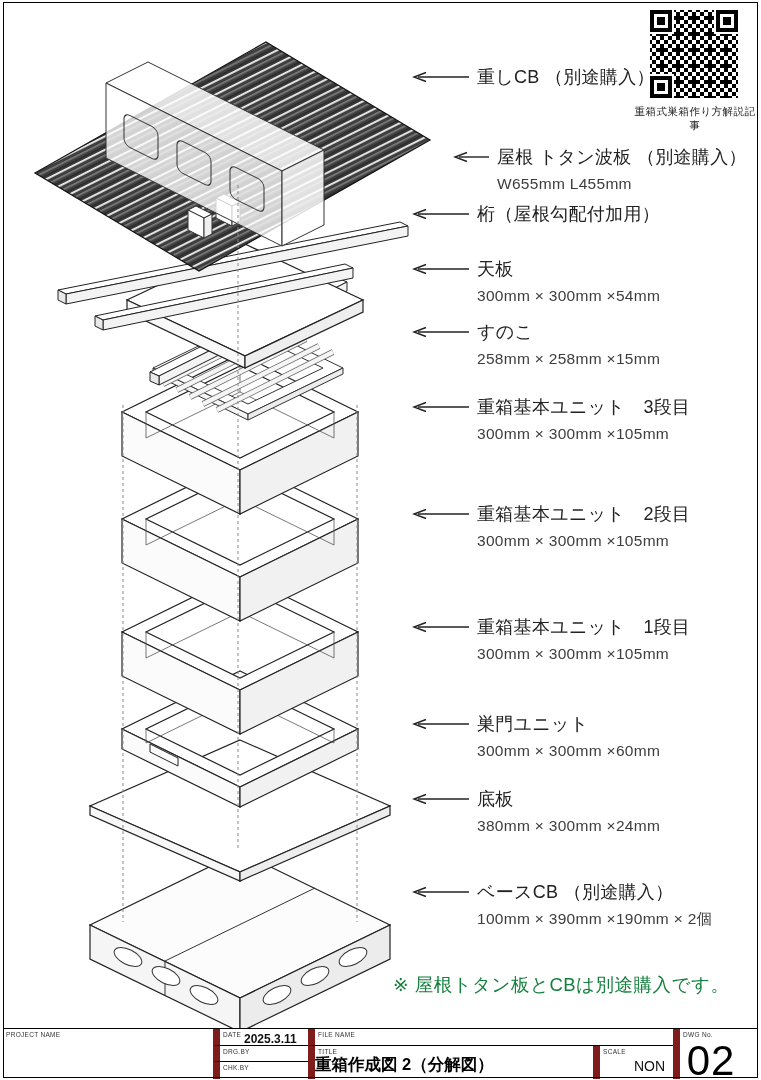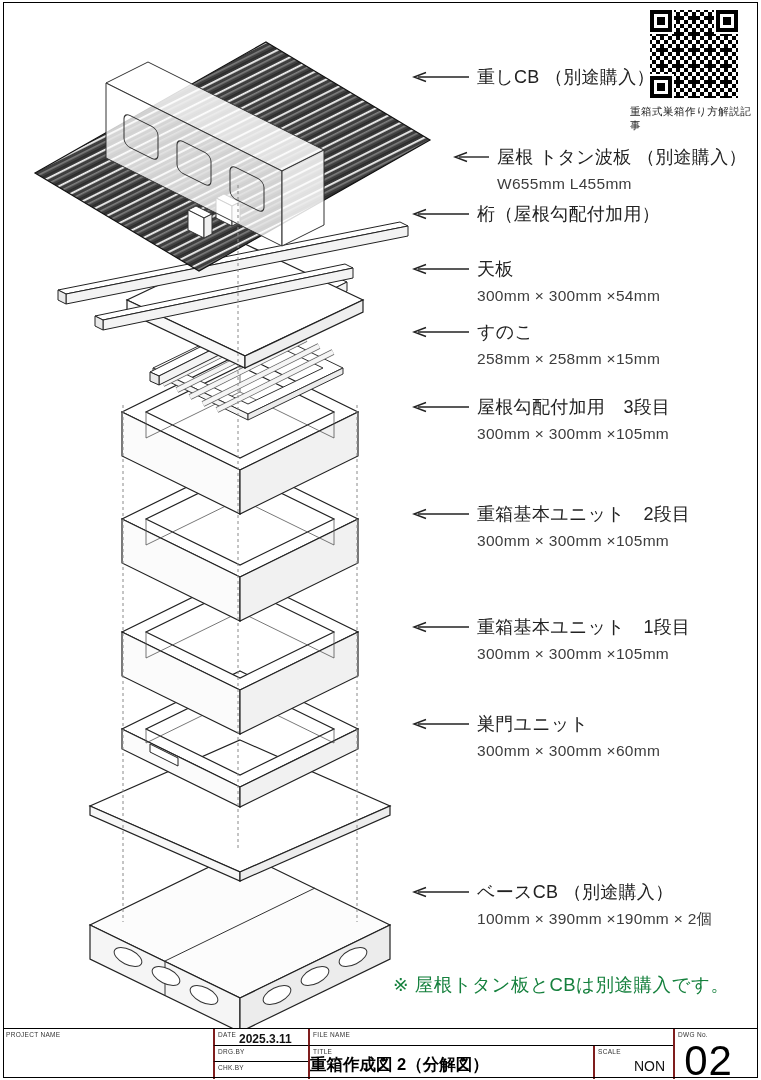--- a/index.html
+++ b/index.html
@@ -9,28 +9,28 @@
   
   #diag{position:absolute;left:0;top:0;}
   
   .lbl{position:absolute;left:477px;width:280px;}
   .lbl .nm{font-size:18px;line-height:20px;color:#222;letter-spacing:.3px;}
   .lbl .dm{font-size:15.5px;line-height:27px;color:#3d3d3d;margin-top:3px;white-space:pre-line;letter-spacing:.3px;}
   .arrow{position:absolute;left:-65px;top:3px;width:58px;height:14px;}
   .arrow.sa{left:-44px;width:37px;}
   
   #qrbox{position:absolute;left:648px;top:8px;width:92px;height:92px;}
-  #qrcap{position:absolute;left:630px;top:105px;width:130px;font-size:10.5px;color:#222;letter-spacing:.5px;}
+  #qrcap{position:absolute;left:630px;top:105px;width:130px;text-align:center;font-size:10.5px;color:#222;letter-spacing:.5px;}
   
   #note{position:absolute;left:393px;top:972px;width:360px;font-size:18.5px;font-weight:500;color:#15803d;letter-spacing:.5px;}
   
   .tb{position:absolute;left:3px;right:3px;top:1028px;height:50px;border-top:1.5px solid #000;background:#fff;}
   .tb .cell{position:absolute;box-sizing:border-box;}
   .tb .cap{position:absolute;left:3px;top:1.5px;font-size:6.5px;color:#333;letter-spacing:.3px;}
-  .bl{border-left:2px solid #7f1d1d;} .bb{border-bottom:1px solid #000;}
+  .bl{border-left:7px solid #7f1d1d;} .bb{border-bottom:1px solid #000;}
   .c-project{left:0;top:0;width:210px;height:50px;}
   .c-project .val{position:absolute;left:0;right:0;top:14px;text-align:center;font-size:17px;color:#111;margin-top:44px;}
   .c-date{left:210px;top:0;width:95px;height:17px;}
   .c-date .val{position:absolute;left:24px;top:3px;font-size:12px;font-weight:600;color:#111;}
   .c-drg{left:210px;top:17px;width:95px;height:16px;}
   .c-chk{left:210px;top:33px;width:95px;height:17px;}
   .c-file{left:305px;top:0;width:365px;height:17px;}
   .c-title{left:305px;top:17px;width:285px;height:33px;}
   .c-title .val{position:absolute;left:0;right:0;top:8px;text-align:left;font-size:16.5px;font-weight:600;color:#000;}
   .c-scale{left:590px;top:17px;width:80px;height:33px;}
@@ -227,21 +227,21 @@
           <path d="M14,2.5 L2,7 L14,11.5" fill="none" stroke="#222" stroke-width="1.4"></path>
         </svg></span>
     <div class="nm">すのこ</div>
     <div class="dm">258mm × 258mm ×15mm</div>
   </div>
   <div class="lbl" style="top:397px">
     <span class="arrow"><svg width="58" height="14">
           <line x1="6" y1="7" x2="57" y2="7" stroke="#222" stroke-width="1.4"></line>
           <path d="M14,2.5 L2,7 L14,11.5" fill="none" stroke="#222" stroke-width="1.4"></path>
         </svg></span>
-    <div class="nm">屋根勾配付加用　3段目</div>
+    <div class="nm">重箱基本ユニット　3段目</div>
     <div class="dm">300mm × 300mm ×105mm</div>
   </div>
   <div class="lbl" style="top:504px">
     <span class="arrow"><svg width="58" height="14">
           <line x1="6" y1="7" x2="57" y2="7" stroke="#222" stroke-width="1.4"></line>
           <path d="M14,2.5 L2,7 L14,11.5" fill="none" stroke="#222" stroke-width="1.4"></path>
         </svg></span>
     <div class="nm">重箱基本ユニット　2段目</div>
     <div class="dm">300mm × 300mm ×105mm</div>
   </div>
@@ -253,20 +253,28 @@
     <div class="nm">重箱基本ユニット　1段目</div>
     <div class="dm">300mm × 300mm ×105mm</div>
   </div>
   <div class="lbl" style="top:714px">
     <span class="arrow"><svg width="58" height="14">
           <line x1="6" y1="7" x2="57" y2="7" stroke="#222" stroke-width="1.4"></line>
           <path d="M14,2.5 L2,7 L14,11.5" fill="none" stroke="#222" stroke-width="1.4"></path>
         </svg></span>
     <div class="nm">巣門ユニット</div>
     <div class="dm">300mm × 300mm ×60mm</div>
+  </div>
+  <div class="lbl" style="top:789px">
+    <span class="arrow"><svg width="58" height="14">
+          <line x1="6" y1="7" x2="57" y2="7" stroke="#222" stroke-width="1.4"></line>
+          <path d="M14,2.5 L2,7 L14,11.5" fill="none" stroke="#222" stroke-width="1.4"></path>
+        </svg></span>
+    <div class="nm">底板</div>
+    <div class="dm">380mm × 300mm ×24mm</div>
   </div>
   <div class="lbl" style="top:882px">
     <span class="arrow"><svg width="58" height="14">
           <line x1="6" y1="7" x2="57" y2="7" stroke="#222" stroke-width="1.4"></line>
           <path d="M14,2.5 L2,7 L14,11.5" fill="none" stroke="#222" stroke-width="1.4"></path>
         </svg></span>
     <div class="nm">ベースCB （別途購入）</div>
     <div class="dm">100mm × 390mm ×190mm × 2個</div>
   </div>
 

